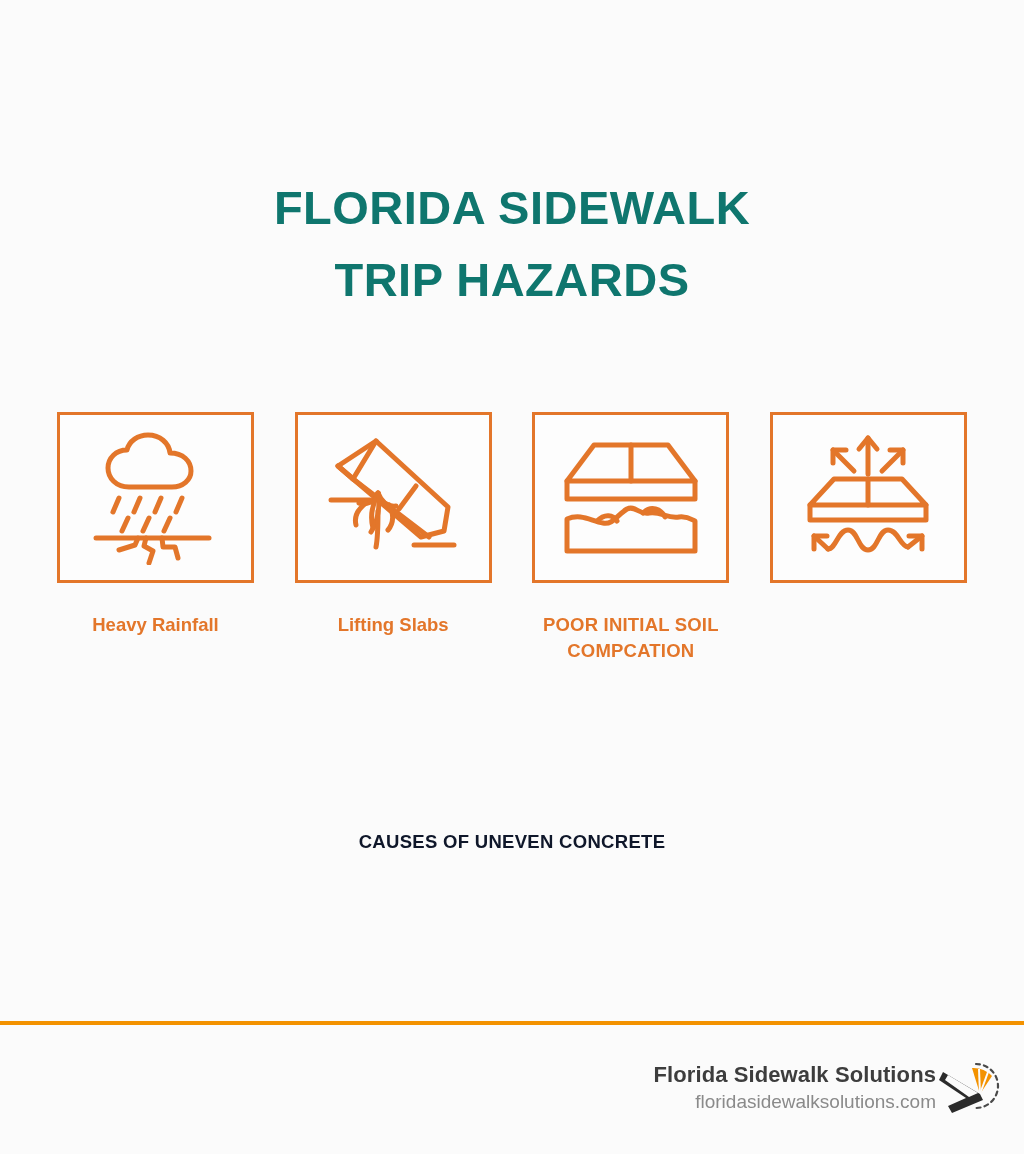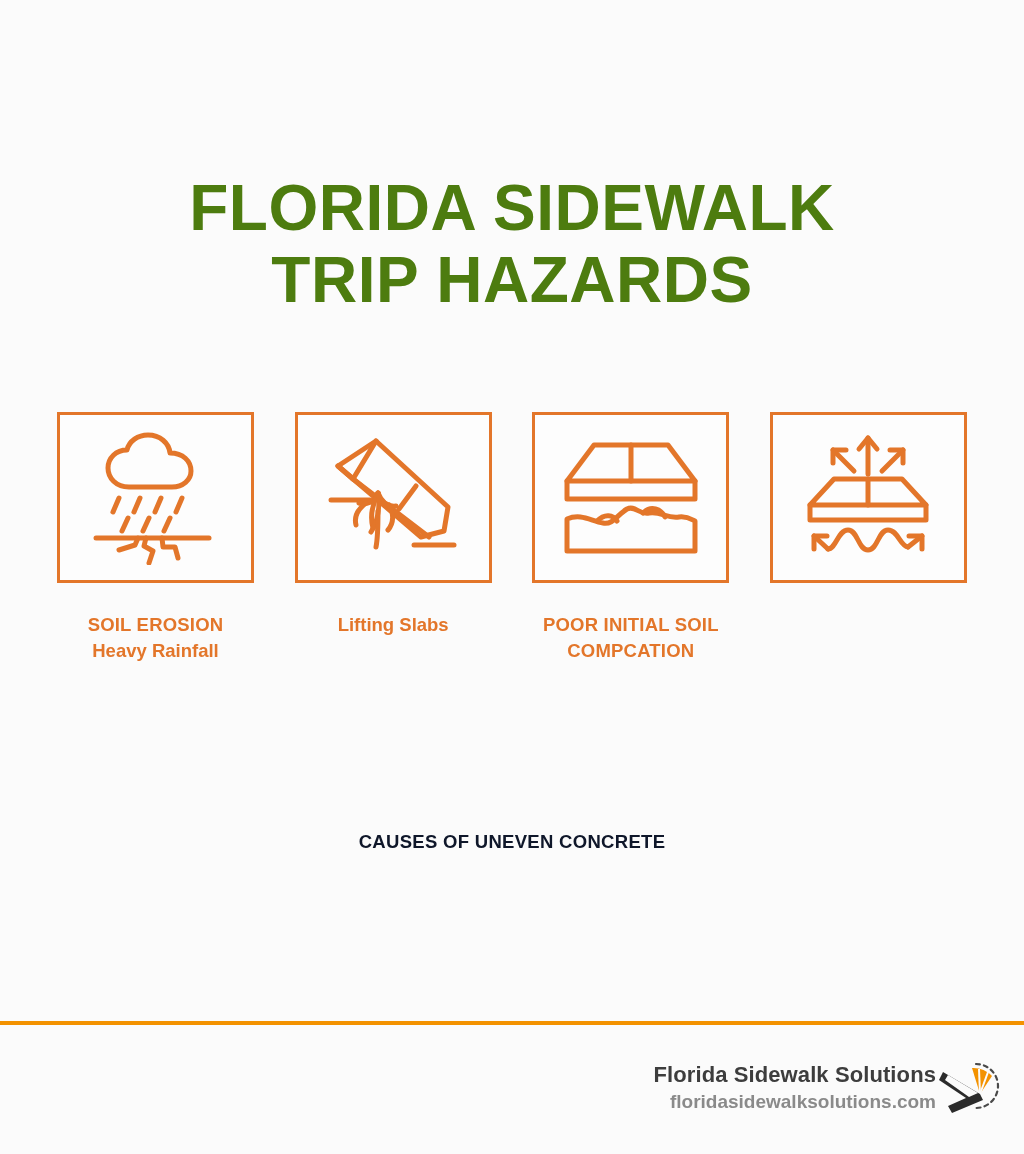--- a/index.html
+++ b/index.html
@@ -23,23 +23,23 @@
 
   
   .title-block {
     position: absolute;
     top: 172px;
     left: 0;
     width: 1024px;
     text-align: center;
   }
   .title-line {
-    color: #4d7c0f;
-    font-weight: bold;
-    font-size: 64px;
+    color: #0f766e;
+    font-weight: bold;
+    font-size: 47px;
     line-height: 72px;
     letter-spacing: 0.5px;
   }
 
   
   .cards-row {
     position: absolute;
     top: 412px;
     left: 57px;
     width: 910px;
@@ -115,21 +115,21 @@
   }
   .brand-name {
     color: #3d3d3d;
     font-weight: bold;
     font-size: 22px;
     line-height: 28px;
     letter-spacing: 0.1px;
   }
   .brand-url {
     color: #8a8a8a;
-    font-weight: bold;
+    font-weight: normal;
     font-size: 19px;
     line-height: 25px;
   }
   .brand-logo {
     width: 66px;
     height: 62px;
     flex: 0 0 auto;
   }
 </style>
 </head>
@@ -163,21 +163,20 @@
 
             <line x1="5" y1="108" x2="118" y2="108"></line>
 
             <path d="M28 120 L44 115 L47 108"></path>
             <path d="M55 108 L53 116 L62 121 L58 133"></path>
             <path d="M71 108 L72 117 L84 117 L87 128"></path>
           </svg>
         </span>
       </div>
       <div class="caption">
-        <div class="caption-title">SOIL EROSION</div>
         <div class="caption-sub">Heavy Rainfall</div>
       </div>
     </div>
 
     <div class="card">
       <div class="icon-box">
         <span>
           <svg width="135" height="130" viewBox="0 0 135 130" fill="none" stroke="#e3762a" stroke-width="5" stroke-linecap="round" stroke-linejoin="round">
 
             <path d="M12 33 L50 8 L122 74 L118 98 L95 104 Z"></path>

